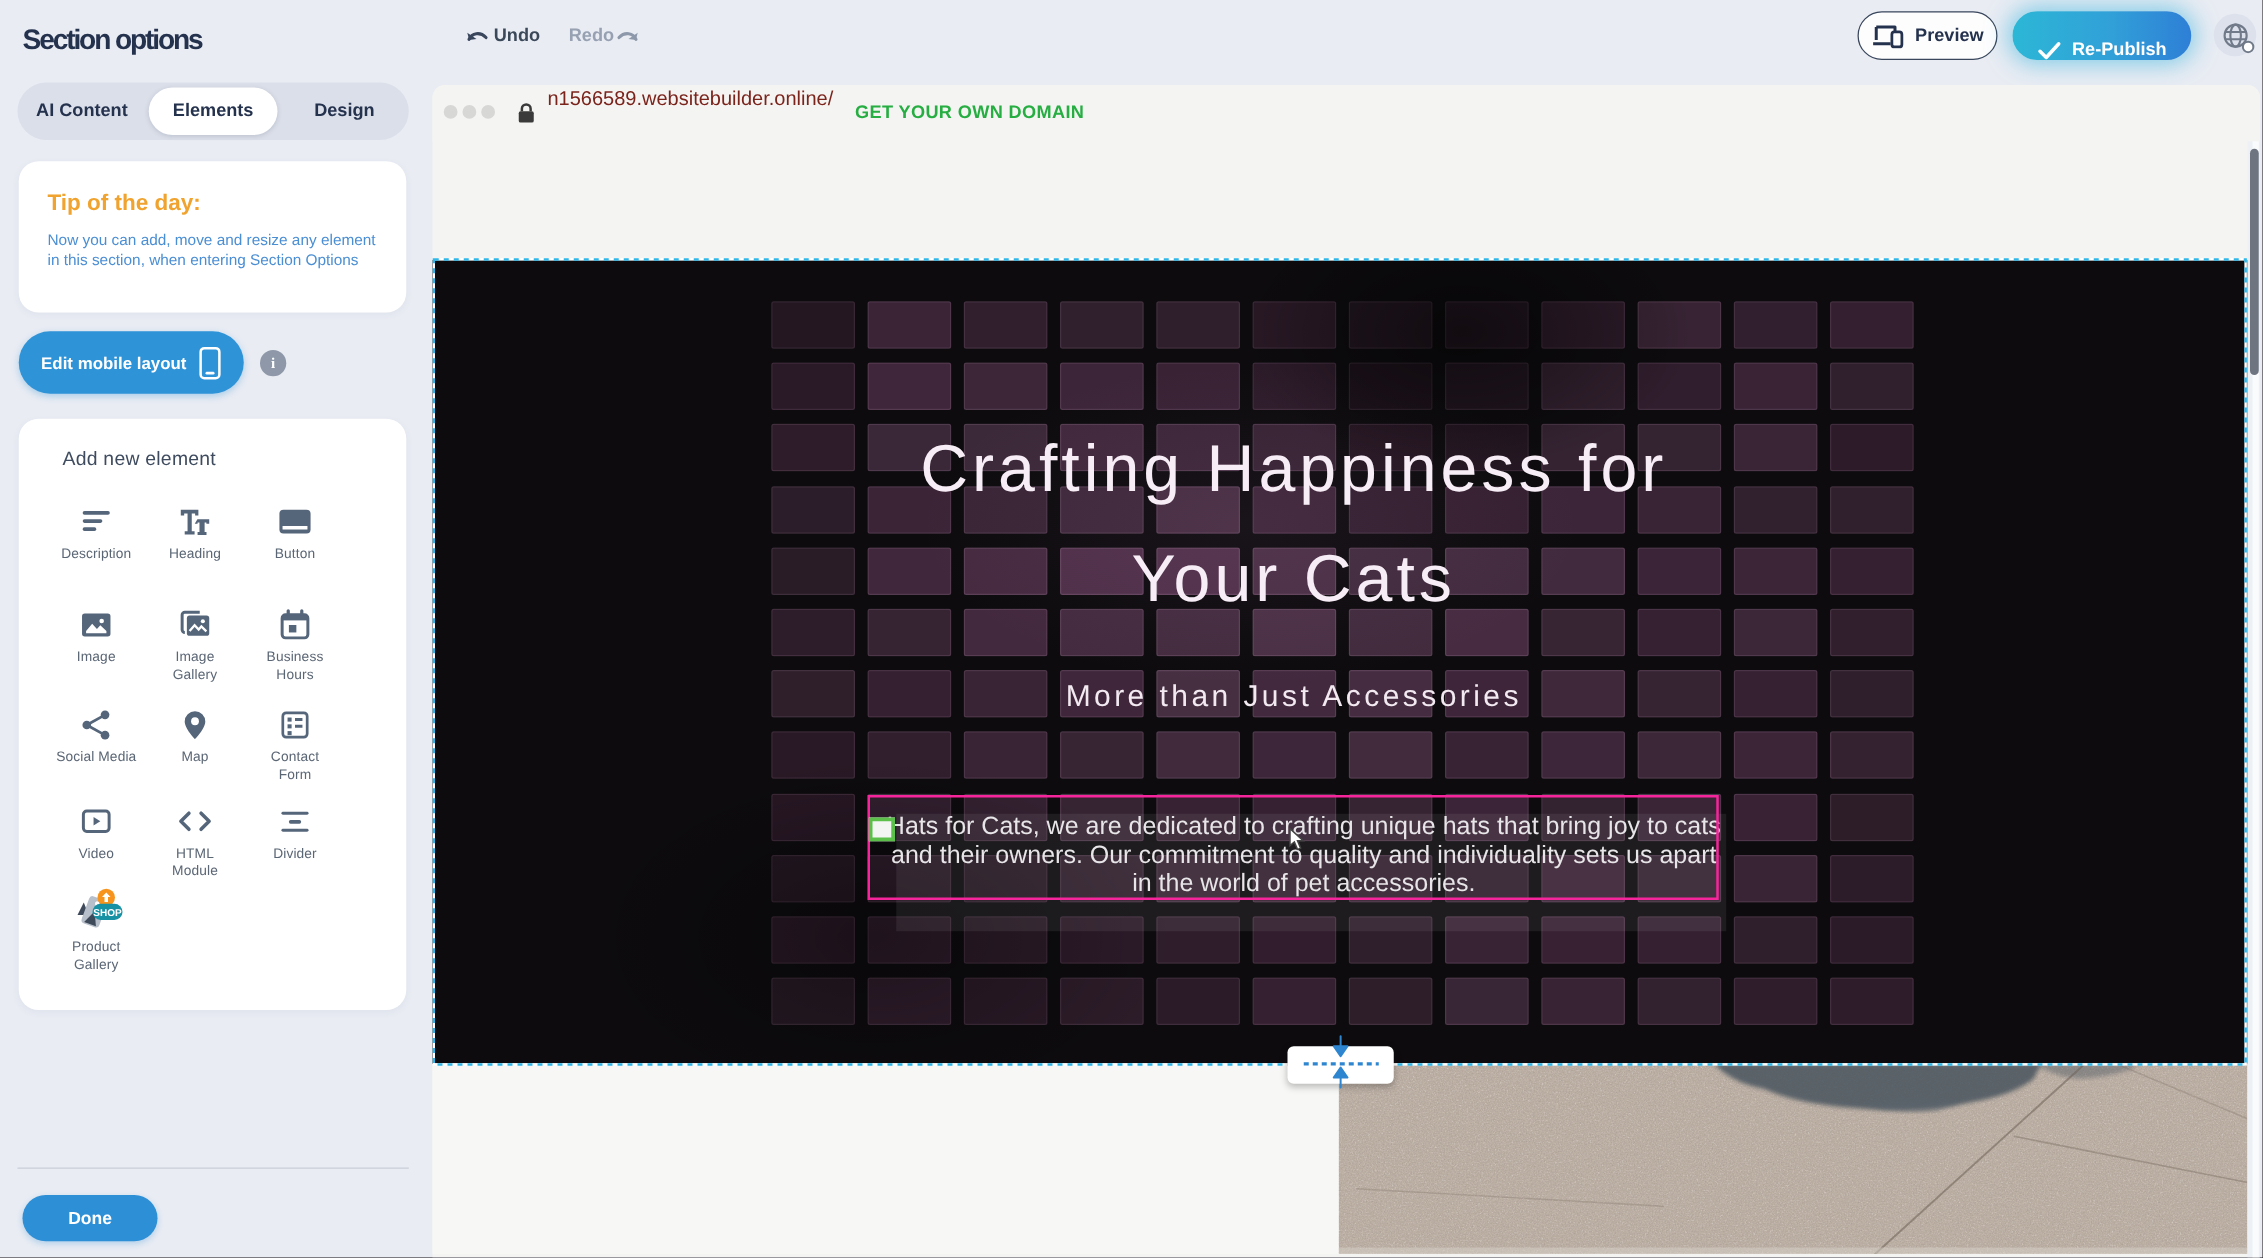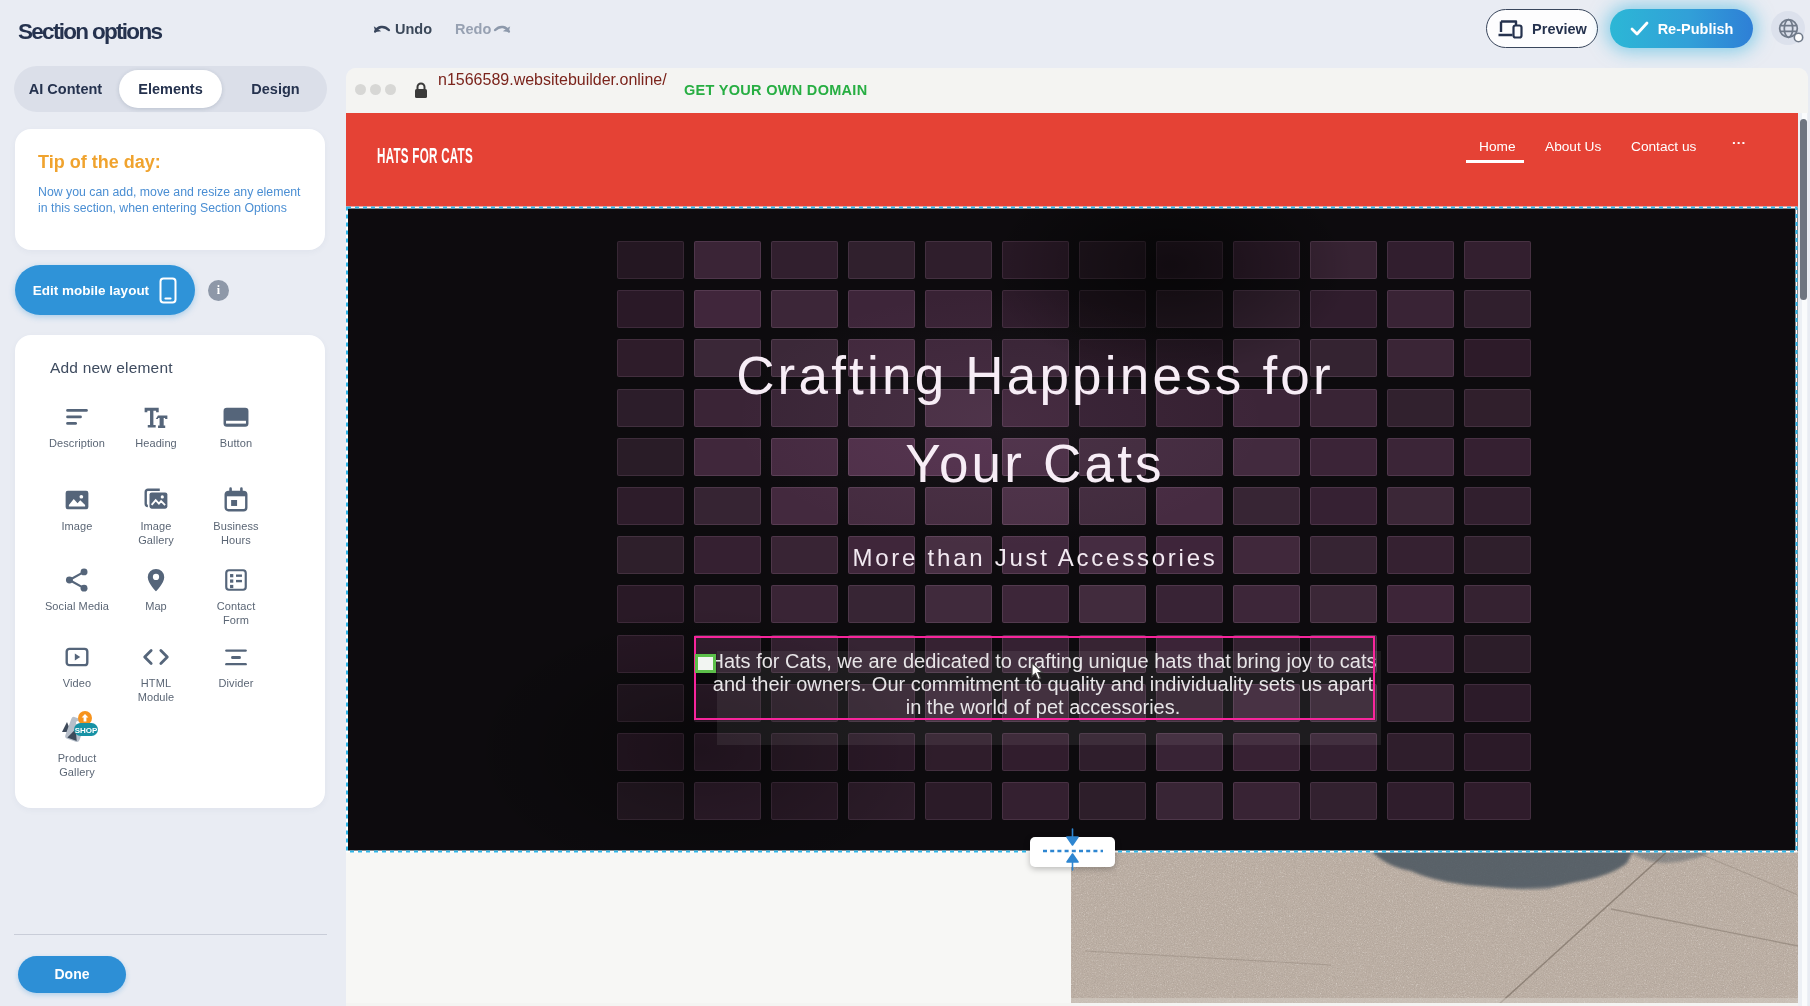--- a/index.html
+++ b/index.html
@@ -6,21 +6,21 @@
 html,body { width:1810px; height:1006px; overflow:hidden; }
 body { font-family:"Liberation Sans", sans-serif; background:#e9ecf3; position:relative; }
 .abs { position:absolute; }
 
 
 .h1title { left:18px; top:19px; font-size:22.5px; font-weight:bold; color:#25324e; letter-spacing:-1.7px; }
 .btn-preview { left:1486px; top:9px; width:112px; height:39px; border:1.4px solid #39465c; border-radius:20px;
   background:#fdfdfe; display:flex; align-items:center; justify-content:center; gap:8px;
   color:#25324e; font-size:14.5px; font-weight:bold; }
 .btn-republish { left:1610px; top:9px; width:143px; height:39px; border-radius:20px;
-  background:linear-gradient(90deg,#2cb7d6 0%,#31a0d8 55%,#2e7fd6 100%); display:flex; align-items:center; justify-content:center; gap:9px;
+  background:linear-gradient(90deg,#2cb7d6 0%,#31a0d8 55%,#2e7fd6 100%); display:flex; align-items:flex-end; justify-content:center; gap:9px;
   color:#fff; font-size:14.5px; font-weight:bold;
   box-shadow:0 0 18px 4px rgba(54,180,222,0.55); }
 .globe { left:1771px; top:11px; width:34px; height:34px; border-radius:50%; background:#dce1ec;
   display:flex; align-items:center; justify-content:center; }
 
 
 .tabs { left:14px; top:66px; width:313px; height:46px; background:#dbdfe9; border-radius:23px;
   display:flex; align-items:center; }
 .tab { flex:1; text-align:center; font-size:14.5px; font-weight:bold; color:#25324e; }
 .tab.active { background:#fff; border-radius:19px; height:38px; line-height:38px; margin:0 2px;
@@ -267,28 +267,20 @@
   <div class="bbar">
     <div class="dot" style="left:9px"></div>
     <div class="dot" style="left:24px"></div>
     <div class="dot" style="left:39px"></div>
     <svg style="position:absolute;left:68px;top:14px" width="14" height="17" viewBox="0 0 14 17">
       <rect x="1" y="7" width="12" height="9" rx="1.5" fill="#3a3a3a"></rect>
       <path d="M3.5 7 V5 a3.5 3.5 0 0 1 7 0 V7" fill="none" stroke="#3a3a3a" stroke-width="2"></path>
     </svg>
     <div class="url">n1566589.websitebuilder.online/</div>
     <div class="getdomain">GET YOUR OWN DOMAIN</div>
-  </div>
-  <div class="redhead">
-    <div class="logo">HATS&nbsp;FOR&nbsp;CATS</div>
-    <div class="nav" style="left:1133px">Home</div>
-    <div style="position:absolute;left:1120px;top:47px;width:58px;height:3px;background:#fff"></div>
-    <div class="nav" style="left:1199px">About Us</div>
-    <div class="nav" style="left:1285px">Contact us</div>
-    <div class="nav" style="left:1386px;top:19px;font-weight:bold;letter-spacing:1px">...</div>
   </div>
   <div class="hero">
 <div class="gc" style="left:271px;top:33px;background:hsl(311,23%,11.5%);border:1px solid hsla(310,30%,75%,0.11)"></div>
 <div class="gc" style="left:348px;top:33px;background:hsl(311,24%,18.4%);border:1px solid hsla(310,30%,75%,0.14)"></div>
 <div class="gc" style="left:425px;top:33px;background:hsl(311,22%,15.8%);border:1px solid hsla(310,30%,75%,0.13)"></div>
 <div class="gc" style="left:502px;top:33px;background:hsl(311,20%,15.8%);border:1px solid hsla(310,30%,75%,0.13)"></div>
 <div class="gc" style="left:579px;top:33px;background:hsl(311,22%,15.1%);border:1px solid hsla(310,30%,75%,0.13)"></div>
 <div class="gc" style="left:656px;top:33px;background:hsl(311,24%,12.9%);border:1px solid hsla(310,30%,75%,0.12)"></div>
 <div class="gc" style="left:733px;top:33px;background:hsl(311,21%,10.8%);border:1px solid hsla(310,30%,75%,0.11)"></div>
 <div class="gc" style="left:810px;top:33px;background:hsl(311,21%,11.0%);border:1px solid hsla(310,30%,75%,0.11)"></div>

